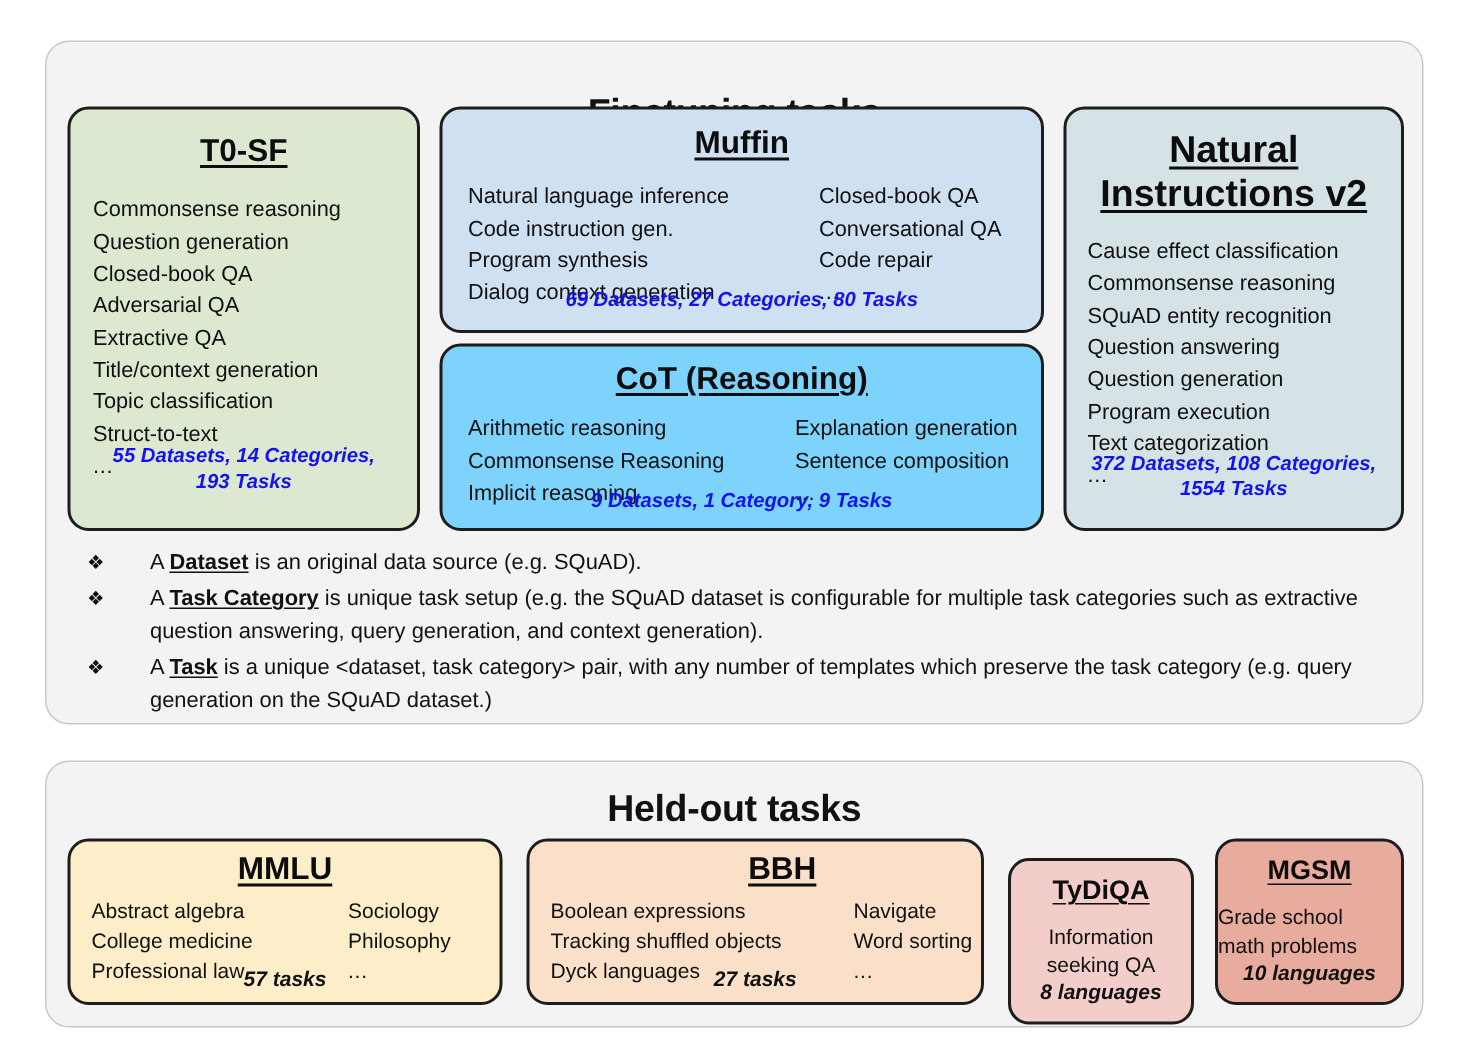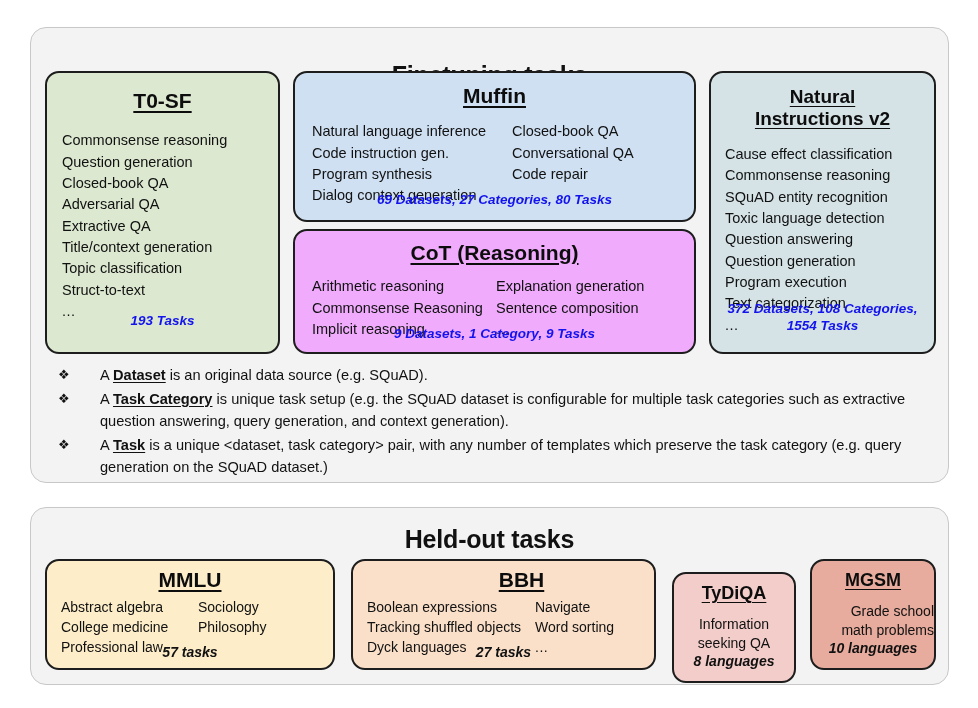--- a/index.html
+++ b/index.html
@@ -62,30 +62,31 @@
   }
   .box-title {
     text-align: center;
     font-weight: bold;
     font-size: 21px;
     text-decoration: underline;
     text-underline-offset: 3px;
     color: #0d0d0d;
     line-height: 1.16;
   }
-  .box-title.small { font-size: 19px; }
+  .box-title.small { font-size: 25px; }
   .box-title.xsmall { font-size: 18px; }
 
   .items {
     font-size: 14.5px;
     line-height: 1.47;
     color: #111;
   }
   .items.two-col {
     display: flex;
+    gap: 34px;
   }
   .items .col { }
   .stat {
     text-align: center;
     font-style: italic;
     font-weight: bold;
     font-size: 13.5px;
     color: #1313ee;
     line-height: 1.25;
   }
@@ -188,21 +189,21 @@
   #box-tydiqa .box-title { margin-top: 9px; }
   #box-tydiqa .items { margin: 11px 0 0 0; text-align: center; font-size: 14px; line-height: 1.4; }
   #box-tydiqa .stat { position: absolute; left: 0; right: 0; bottom: 11px; }
 
   #box-mgsm {
     left: 810px; top: 559px;
     width: 126px; height: 111px;
     background: #e7ac9d;
   }
   #box-mgsm .box-title { margin-top: 9px; }
-  #box-mgsm .items { margin: 11px 0 16px 0; text-align: right; font-size: 14px; line-height: 1.4; }
+  #box-mgsm .items { margin: 11px 0 16px 0; text-align: left; font-size: 14px; line-height: 1.4; }
   #box-mgsm .stat { position: absolute; left: 0; right: 0; bottom: 11px; }
 
   .dots { letter-spacing: 0.5px; }
 </style>
 </head>
 <body>
 
 <div class="page">
 
   <div class="panel" id="panel-finetuning" style="background: rgb(243, 243, 243); border-color: rgb(200, 200, 200);">
@@ -218,20 +219,21 @@
         <div>Closed-book QA</div>
         <div>Adversarial QA</div>
         <div>Extractive QA</div>
         <div>Title/context generation</div>
         <div>Topic classification</div>
         <div>Struct-to-text</div>
         <div class="dots">...</div>
       </div>
     </div>
     <div class="stat" style="color: rgb(19, 19, 238);">
+        <div>55 Datasets, 14 Categories,</div>
         <div>193 Tasks</div>
       </div>
   </div>
 
   <div class="box" id="box-muffin" style="background: rgb(207, 224, 243); border-color: rgb(29, 29, 29);">
     <div class="box-title">Muffin</div>
     <div class="items two-col">
       <div class="col">
         <div>Natural language inference</div>
         <div>Code instruction gen.</div>
@@ -241,21 +243,21 @@
       <div class="col">
         <div>Closed-book QA</div>
         <div>Conversational QA</div>
         <div>Code repair</div>
         <div class="dots">...</div>
       </div>
     </div>
     <div class="stat" style="color: rgb(19, 19, 238);">69 Datasets, 27 Categories, 80 Tasks</div>
   </div>
 
-  <div class="box" id="box-cot" style="background: #f0abfc; border-color: rgb(29, 29, 29);">
+  <div class="box" id="box-cot" style="background: #7dd3fc; border-color: rgb(29, 29, 29);">
     <div class="box-title">CoT (Reasoning)</div>
     <div class="items two-col">
       <div class="col">
         <div>Arithmetic reasoning</div>
         <div>Commonsense Reasoning</div>
         <div>Implicit reasoning</div>
       </div>
       <div class="col">
         <div>Explanation generation</div>
         <div>Sentence composition</div>
@@ -268,21 +270,20 @@
   <div class="box" id="box-niv2" style="background: rgb(213, 227, 231); border-color: rgb(29, 29, 29);">
     <div class="box-title small">
       <div>Natural</div>
       <div>Instructions v2</div>
     </div>
     <div class="items">
       <div class="col">
         <div>Cause effect classification</div>
         <div>Commonsense reasoning</div>
         <div>SQuAD entity recognition</div>
-        <div>Toxic language detection</div>
         <div>Question answering</div>
         <div>Question generation</div>
         <div>Program execution</div>
         <div>Text categorization</div>
         <div class="dots">...</div>
       </div>
     </div>
     <div class="stat" style="color: rgb(19, 19, 238);">
         <div>372 Datasets, 108 Categories,</div>
         <div>1554 Tasks</div>

